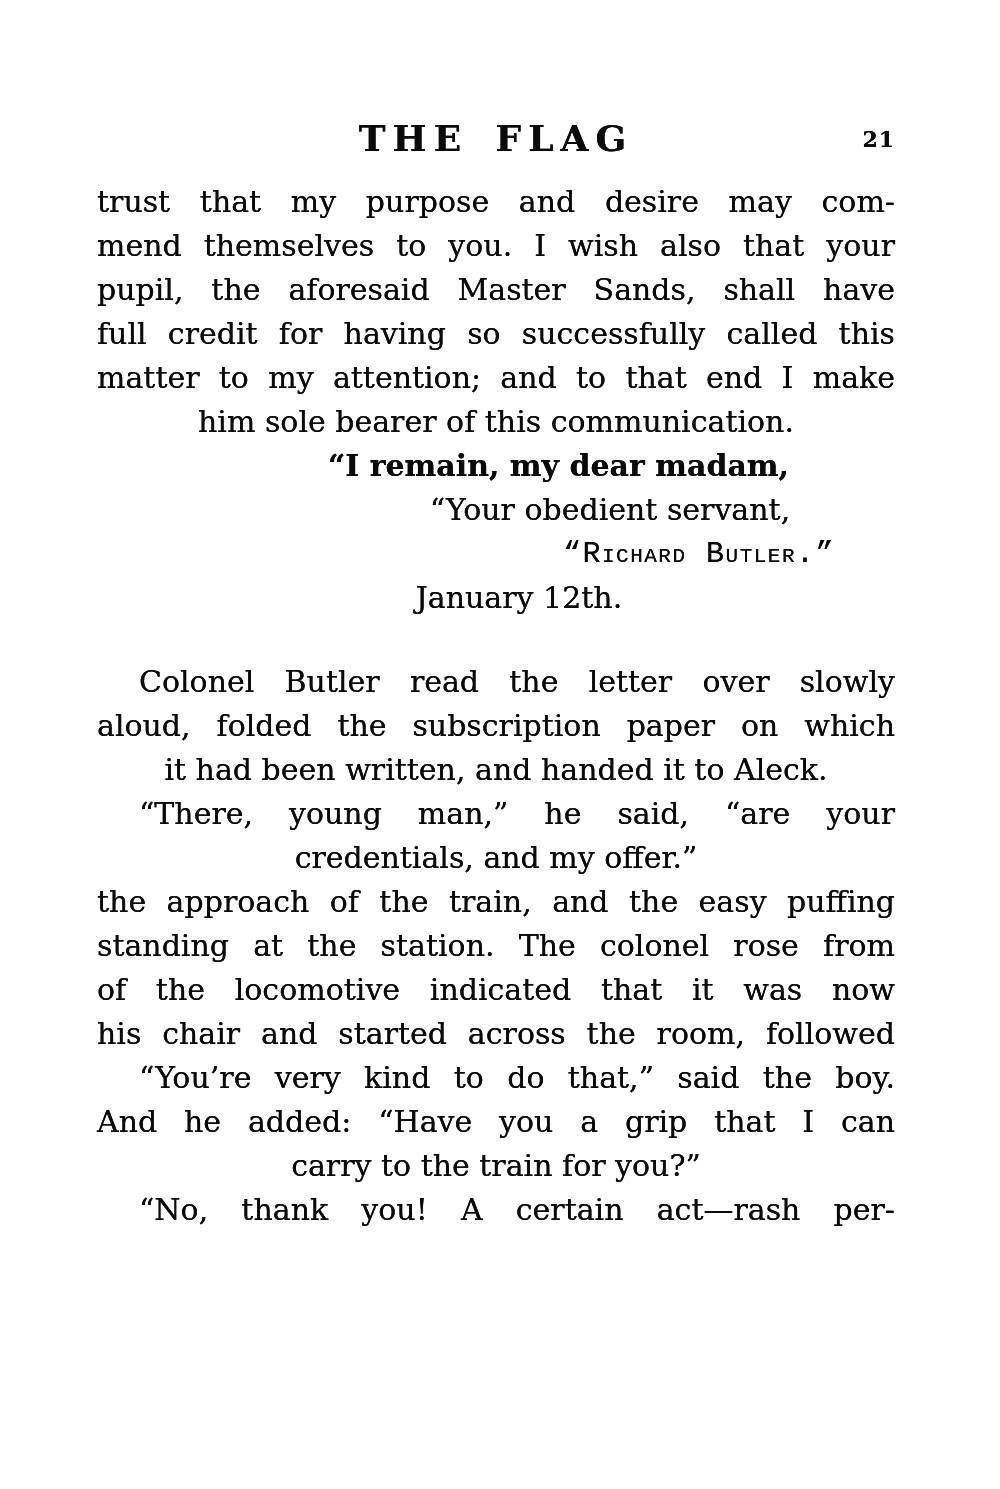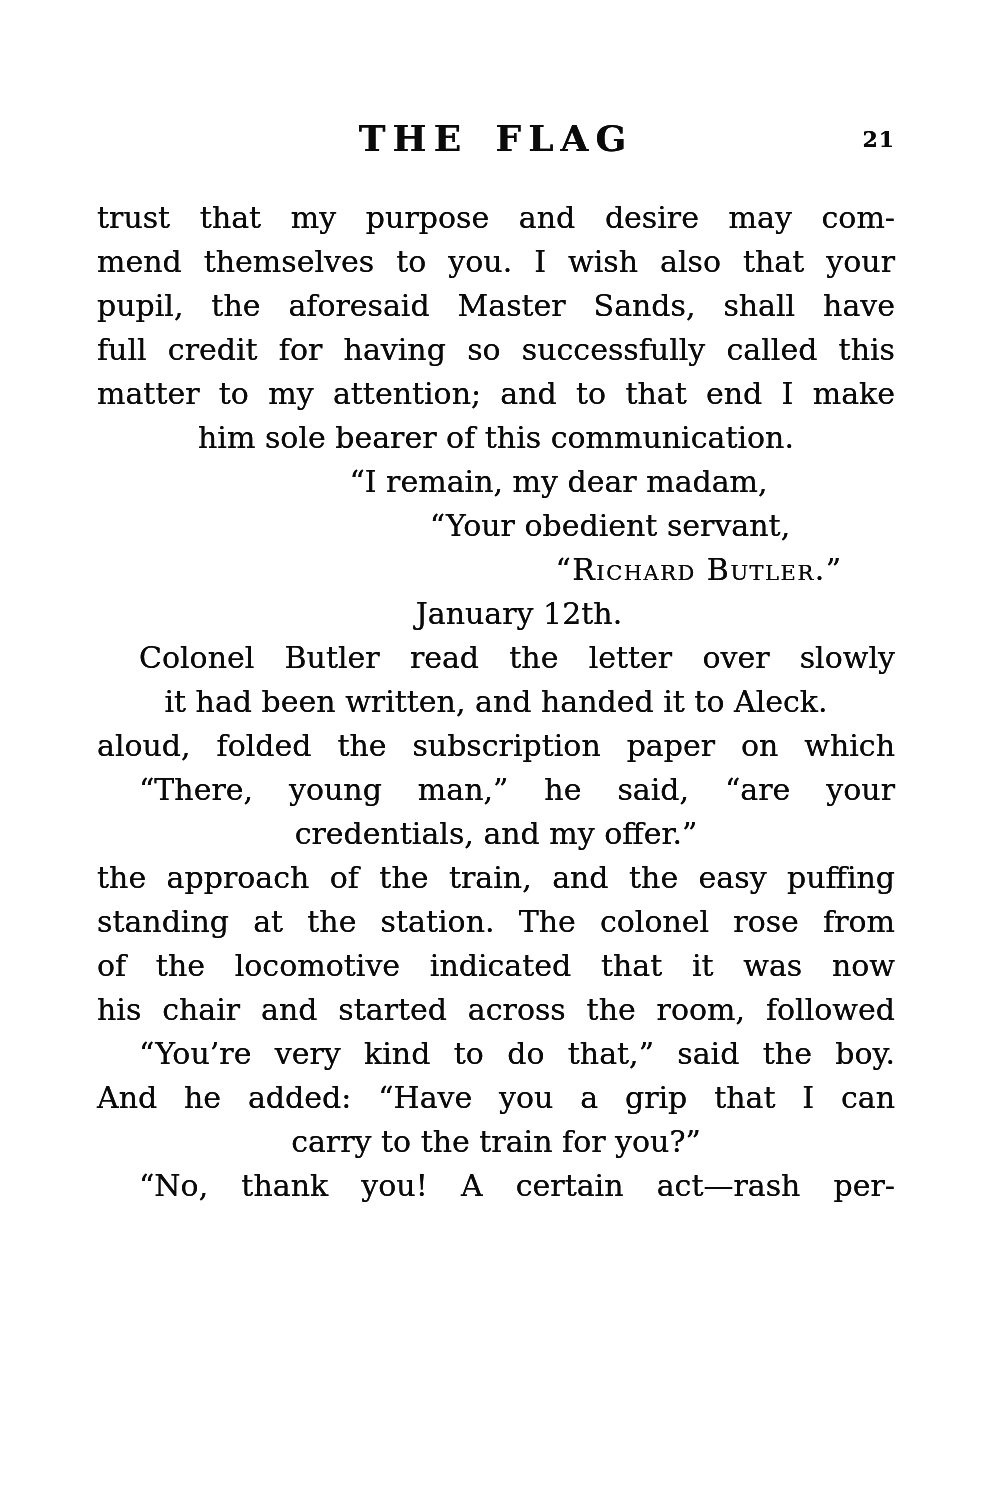--- a/index.html
+++ b/index.html
@@ -36,41 +36,41 @@
     position: absolute;
     right: 0;
     top: 3px;
     font-size: 22px;
     font-weight: bold;
     letter-spacing: 1px;
     line-height: 40px;
   }
   .text-block {
     position: absolute;
-    top: 196px;
+    top: 180px;
     left: 97px;
     width: 798px;
     font-size: 30px;
     line-height: 44px;
   }
   .line {
     min-height: 44px;
     text-align: center;
   }
   .line.just {
     text-align: justify;
     text-align-last: justify;
   }
   
   .r-para-start       { padding-left: 42px;  }
-  .r-letter-signoff-1 { padding-left: 125px; }
+  .r-letter-signoff-1 { padding-left: 125px; font-weight: bold; }
   .r-letter-signoff-2 { padding-left: 228px; }
-  .r-letter-signature { padding-left: 406px; font-variant: small-caps; letter-spacing: 1.5px; }
+  .r-letter-signature { padding-left: 406px; font-variant: small-caps; letter-spacing: 1.5px; font-family: Liberation Mono, monospace; }
   .r-letter-date      { padding-left: 46px;  }
-  .gap                {    }
+  .gap                { margin-top: 40px;    }
 </style>
 </head>
 <body>
 
 <div class="page">
 
   <div class="running-header">
     <div class="running-title">THE FLAG</div>
     <div class="page-number">21</div>
   </div>
@@ -80,22 +80,22 @@
       <div class="line just r-body">mend themselves to you.  I wish also that your</div>
       <div class="line just r-body">pupil, the aforesaid Master Sands, shall have</div>
       <div class="line just r-body">full credit for having so successfully called this</div>
       <div class="line just r-body">matter to my attention; and to that end I make</div>
       <div class="line r-body">him sole bearer of this communication.</div>
       <div class="line r-letter-signoff-1">“I remain, my dear madam,</div>
       <div class="line r-letter-signoff-2">“Your obedient servant,</div>
       <div class="line r-letter-signature">“Richard Butler.”</div>
       <div class="line r-letter-date">January 12th.</div>
       <div class="line just r-para-start gap">Colonel Butler read the letter over slowly</div>
+      <div class="line just r-body">aloud, folded the subscription paper on which</div>
       <div class="line r-body">it had been written, and handed it to Aleck.</div>
-      <div class="line just r-body">aloud, folded the subscription paper on which</div>
       <div class="line just r-para-start">“There, young man,” he said, “are your</div>
       <div class="line r-body">credentials, and my offer.”</div>
       <div class="line just r-body">the approach of the train, and the easy puffing</div>
       <div class="line just r-body">standing at the station.  The colonel rose from</div>
       <div class="line just r-body">of the locomotive indicated that it was now</div>
       <div class="line just r-body">his chair and started across the room, followed</div>
       <div class="line just r-para-start">“You’re very kind to do that,” said the boy.</div>
       <div class="line just r-body">And he added:  “Have you a grip that I can</div>
       <div class="line r-body">carry to the train for you?”</div>
       <div class="line just r-para-start">“No, thank you!  A certain act—rash per-</div>

